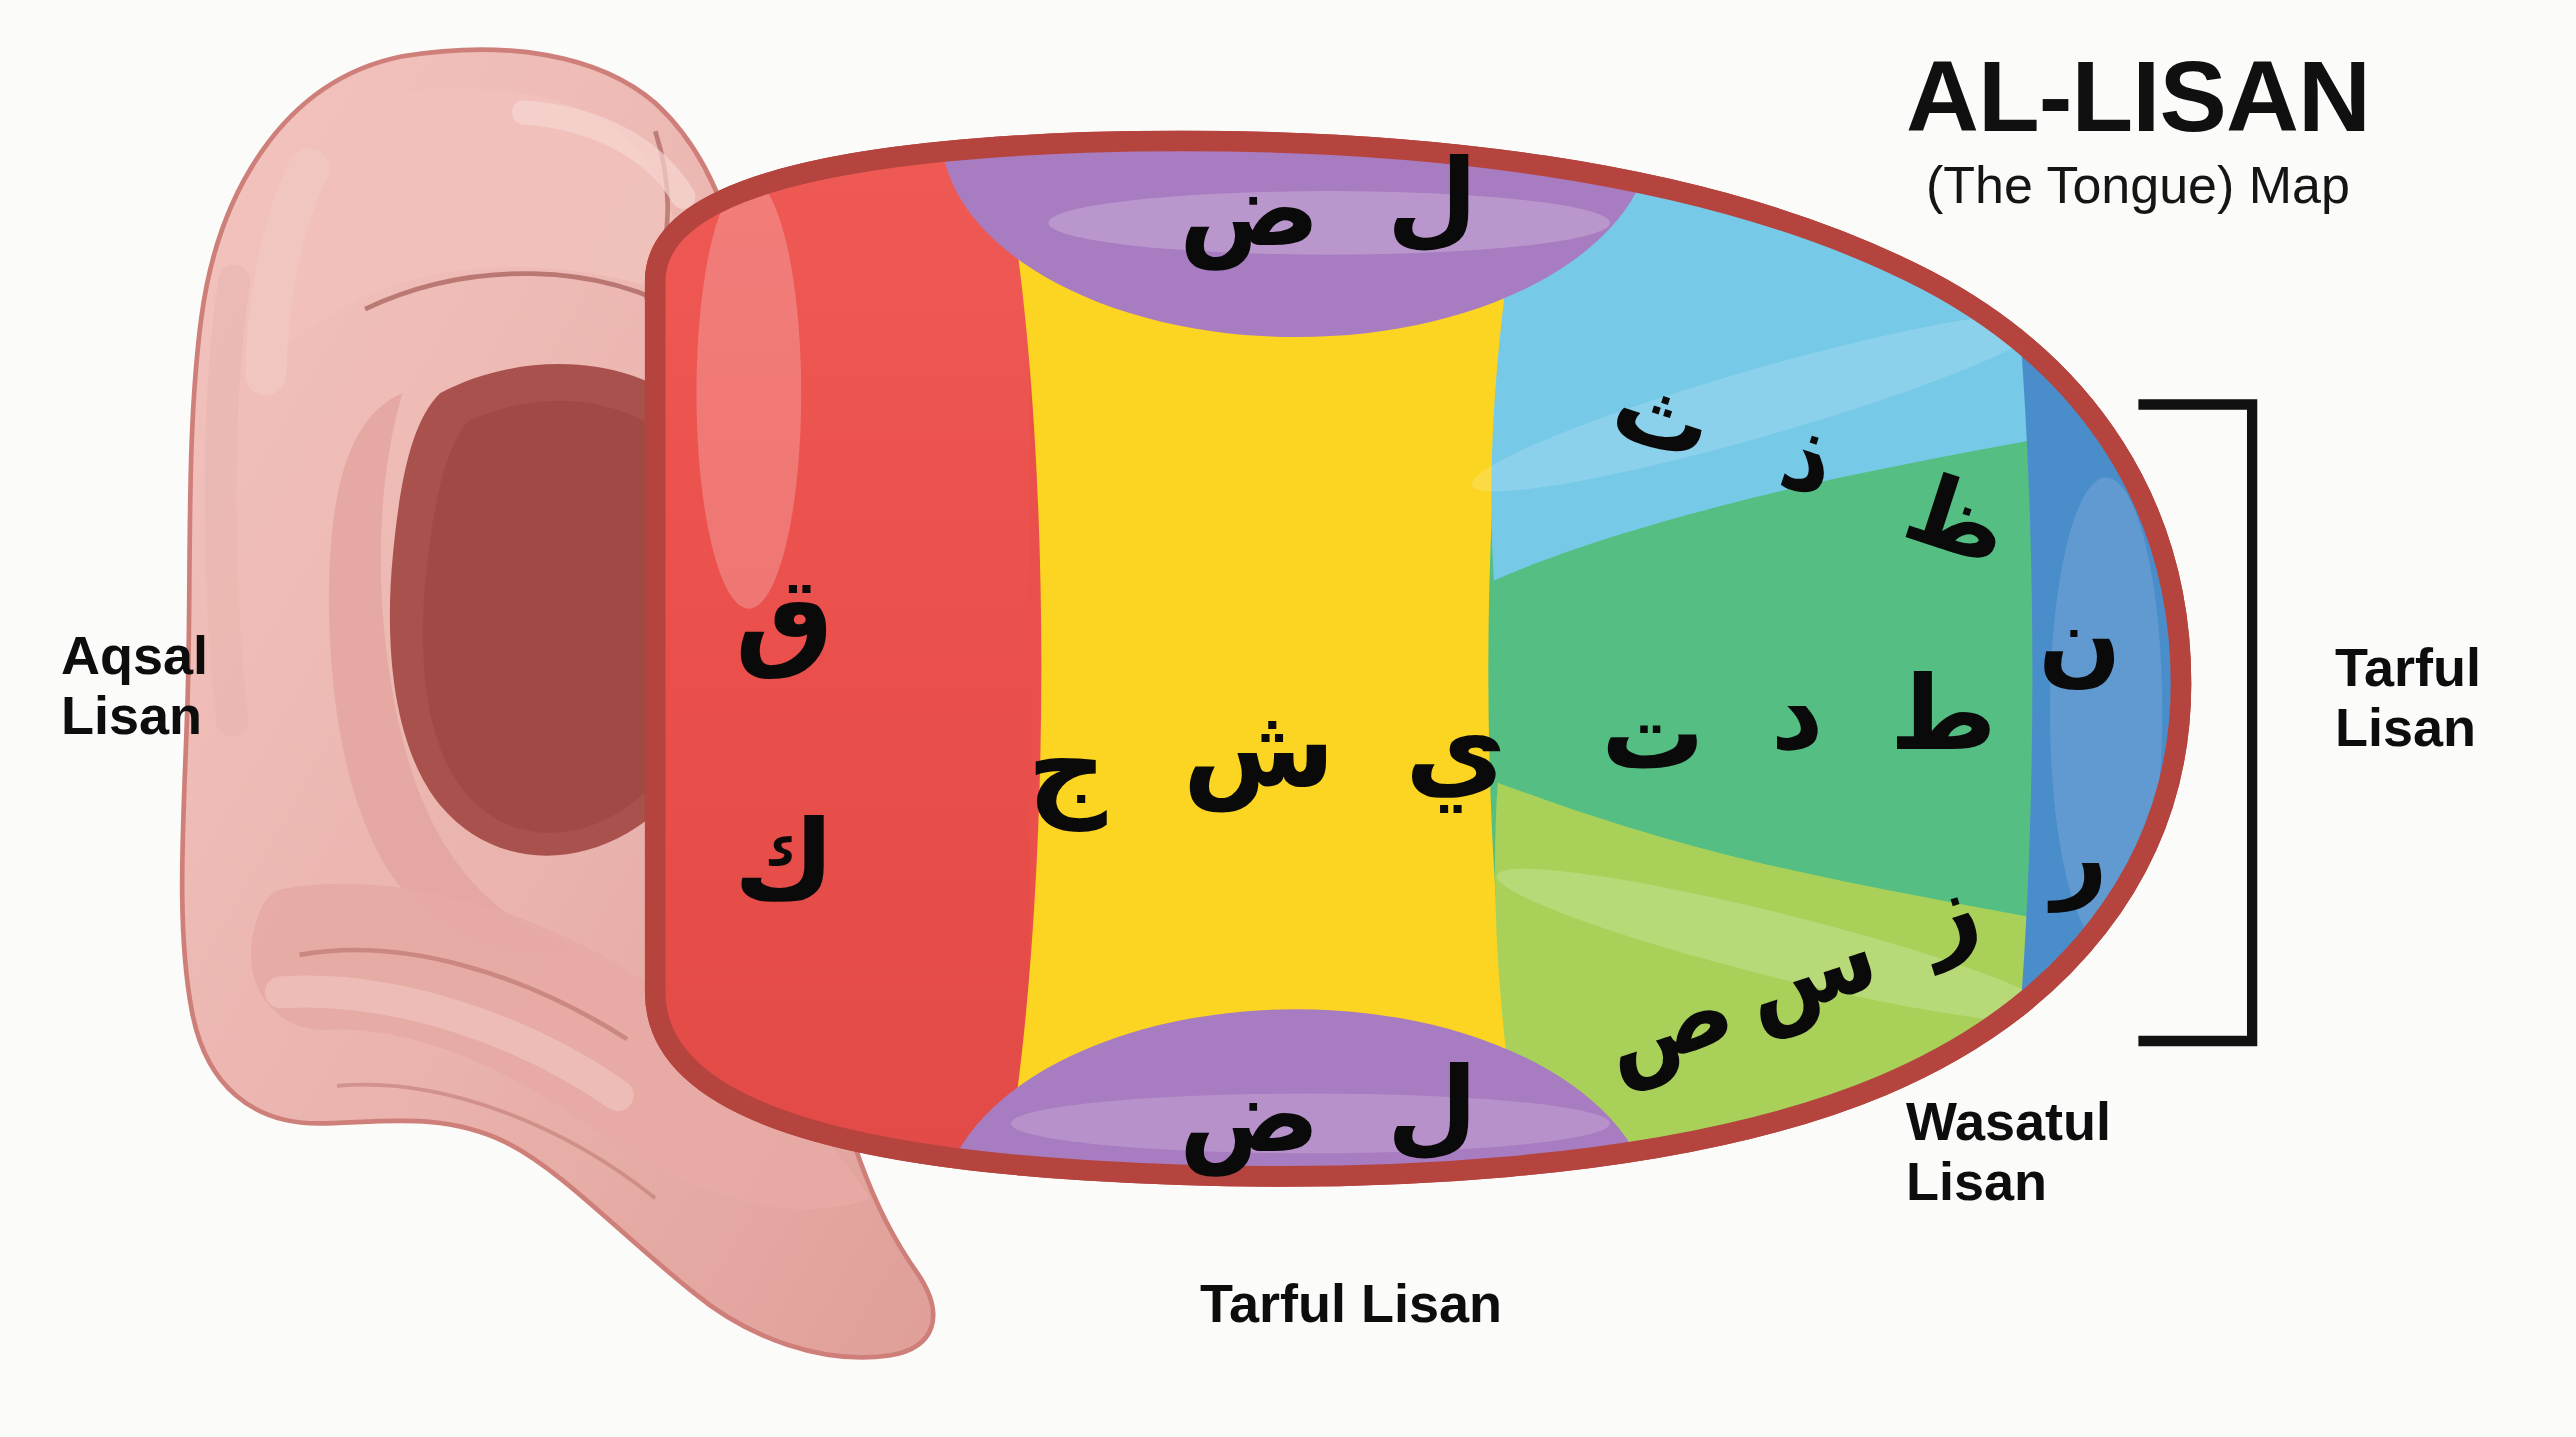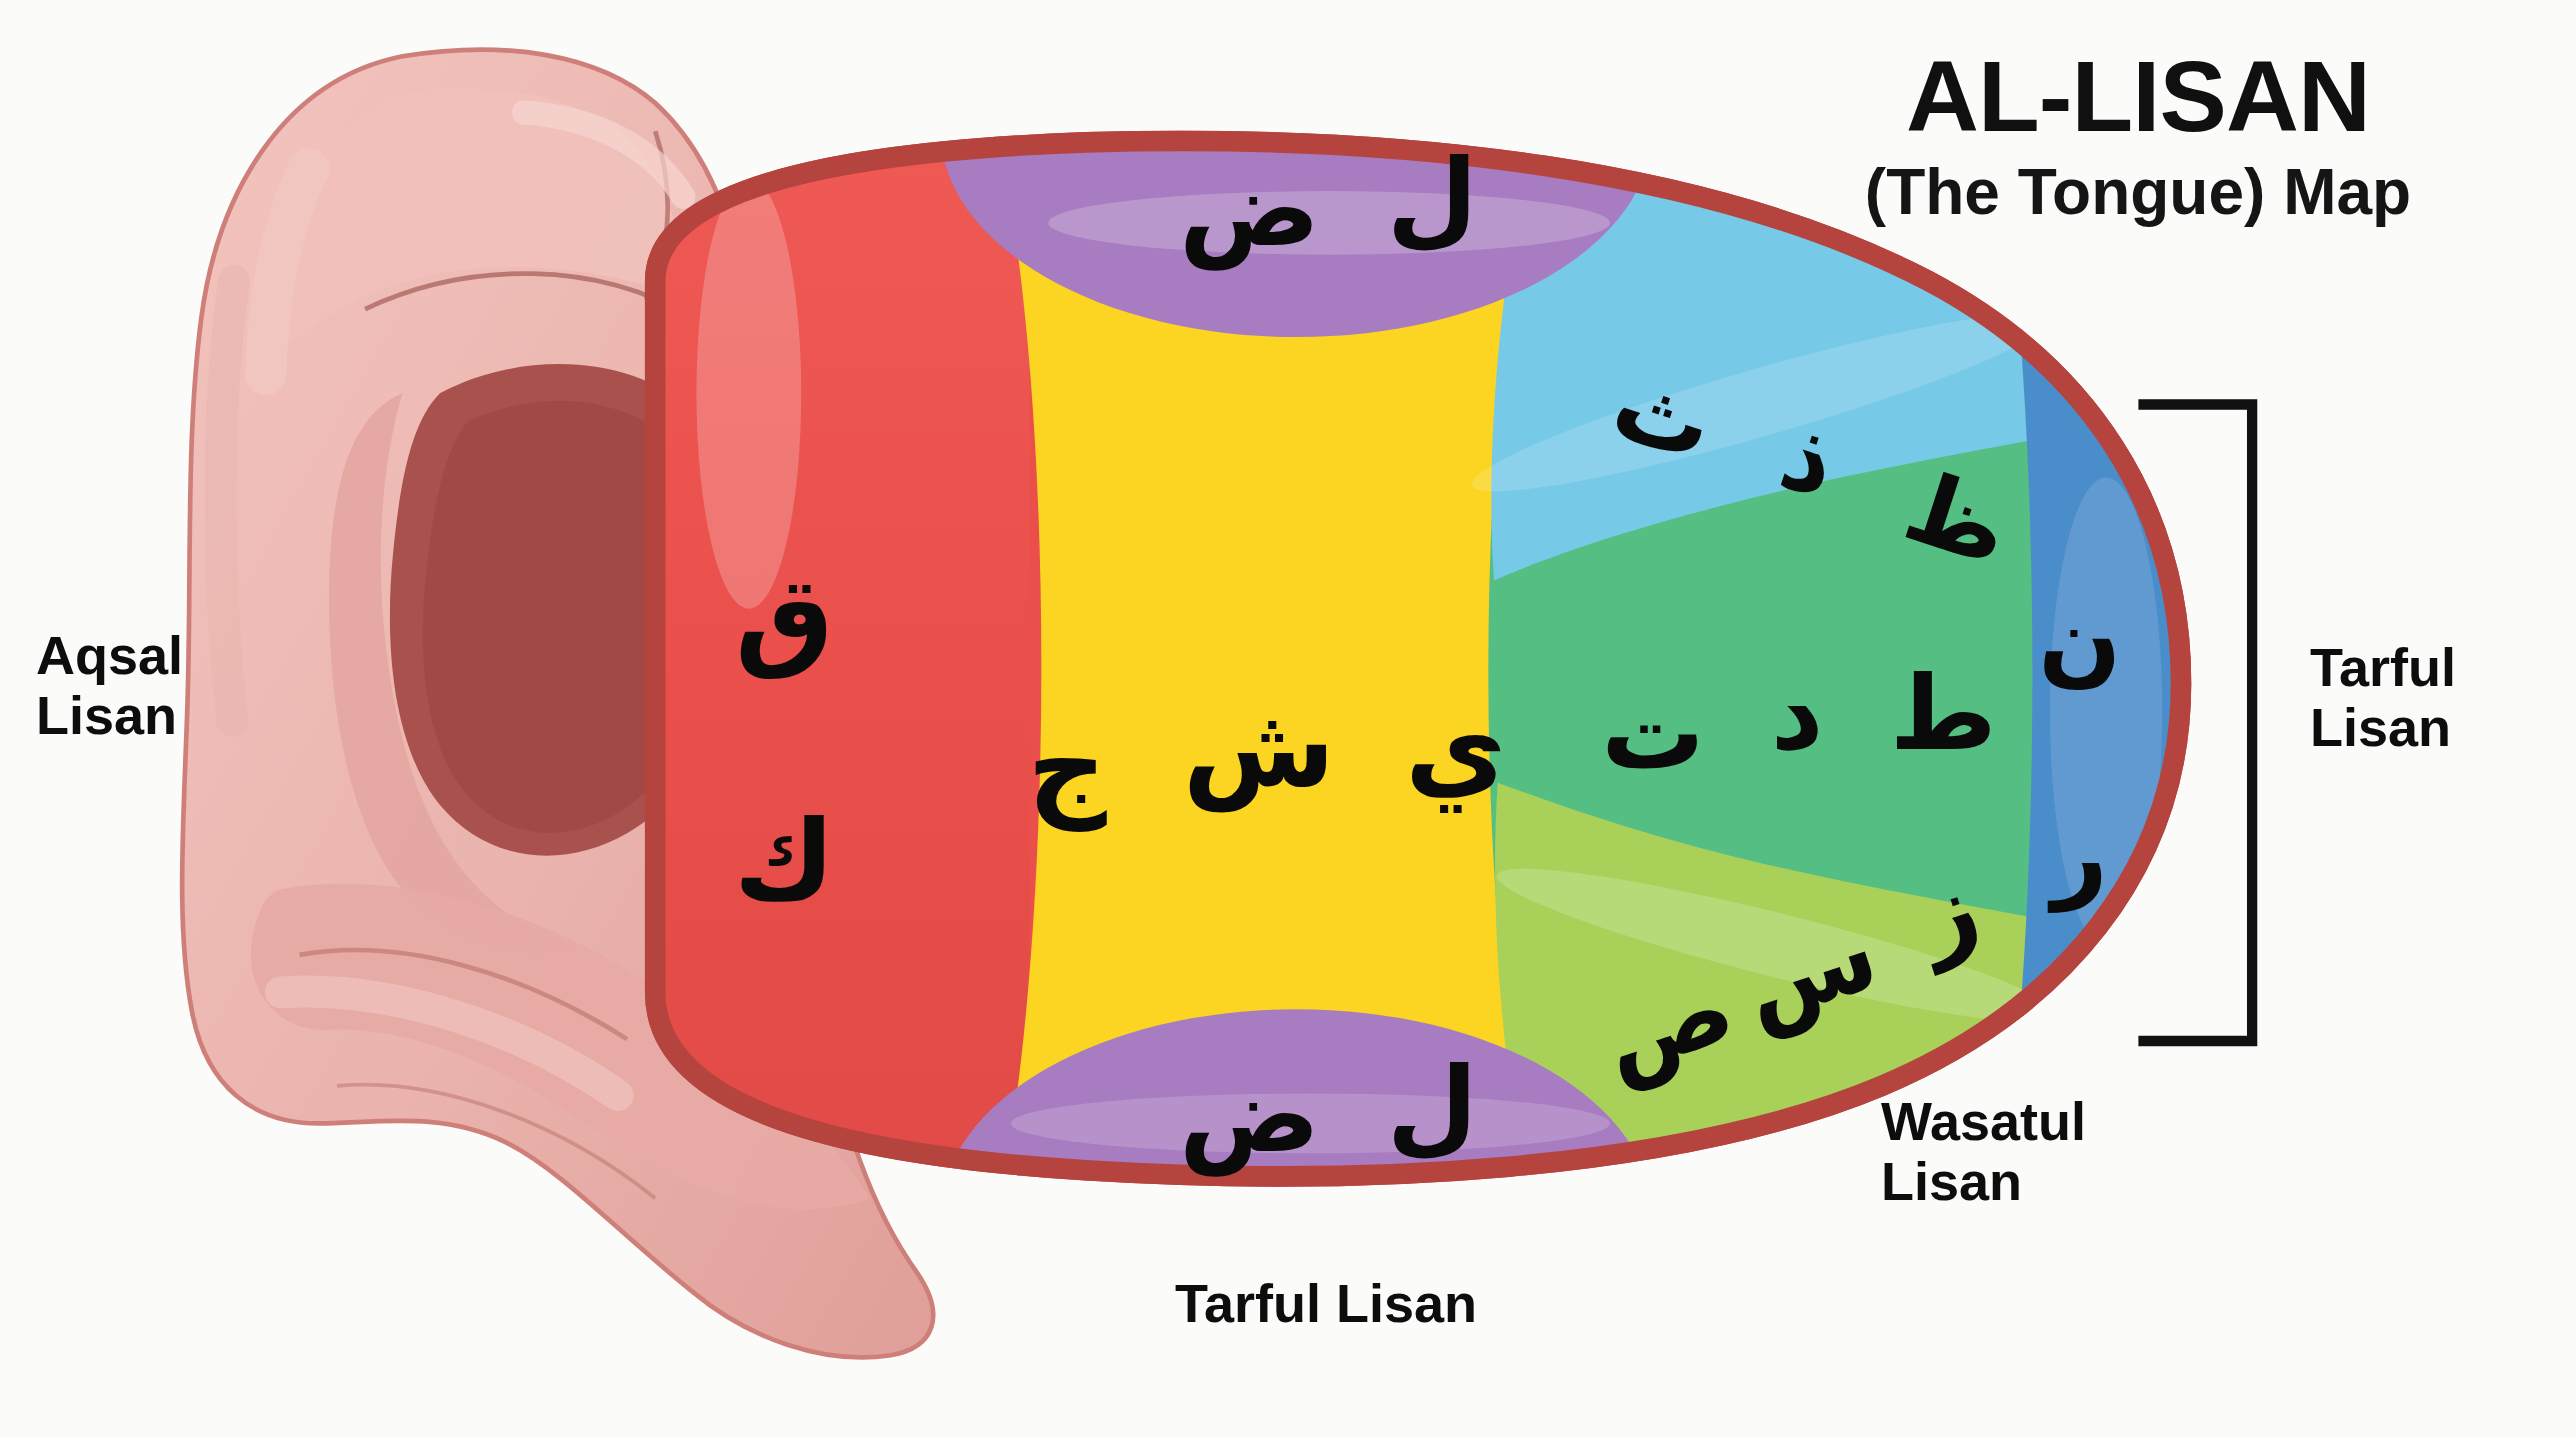--- a/index.html
+++ b/index.html
@@ -37,33 +37,34 @@
   }
   .title-main {
     font-size: 101px;
     font-weight: bold;
     letter-spacing: -0.9px;
     color: #101010;
     line-height: 1.02;
     white-space: nowrap;
   }
   .title-sub {
-    font-size: 64px;
-    font-weight: bold;
+    font-size: 52px;
+    font-weight: normal;
     color: #151515;
     line-height: 1.15;
     margin-top: 7.5px;
     white-space: nowrap;
   }
   .region-label {
     position: absolute;
     font-size: 54px;
     font-weight: bold;
     color: #0d0d0d;
     line-height: 1.12;
+    margin-left: 25px;
   }
   .label-aqsal { left: 36px;  top: 625px;  width: 281px; }
   .label-tarful { left: 2310px; top: 637px; width: 281px; }
   .label-hafatul { left: 1881px; top: 1091px; width: 374px; }
   .label-wasatul { left: 1175px; top: 1273px; width: 562px; white-space: nowrap; }
   .ar {
     font-family: "DejaVu Sans", sans-serif;
     font-weight: bold;
     fill: #0a0a0a;
     direction: rtl;

